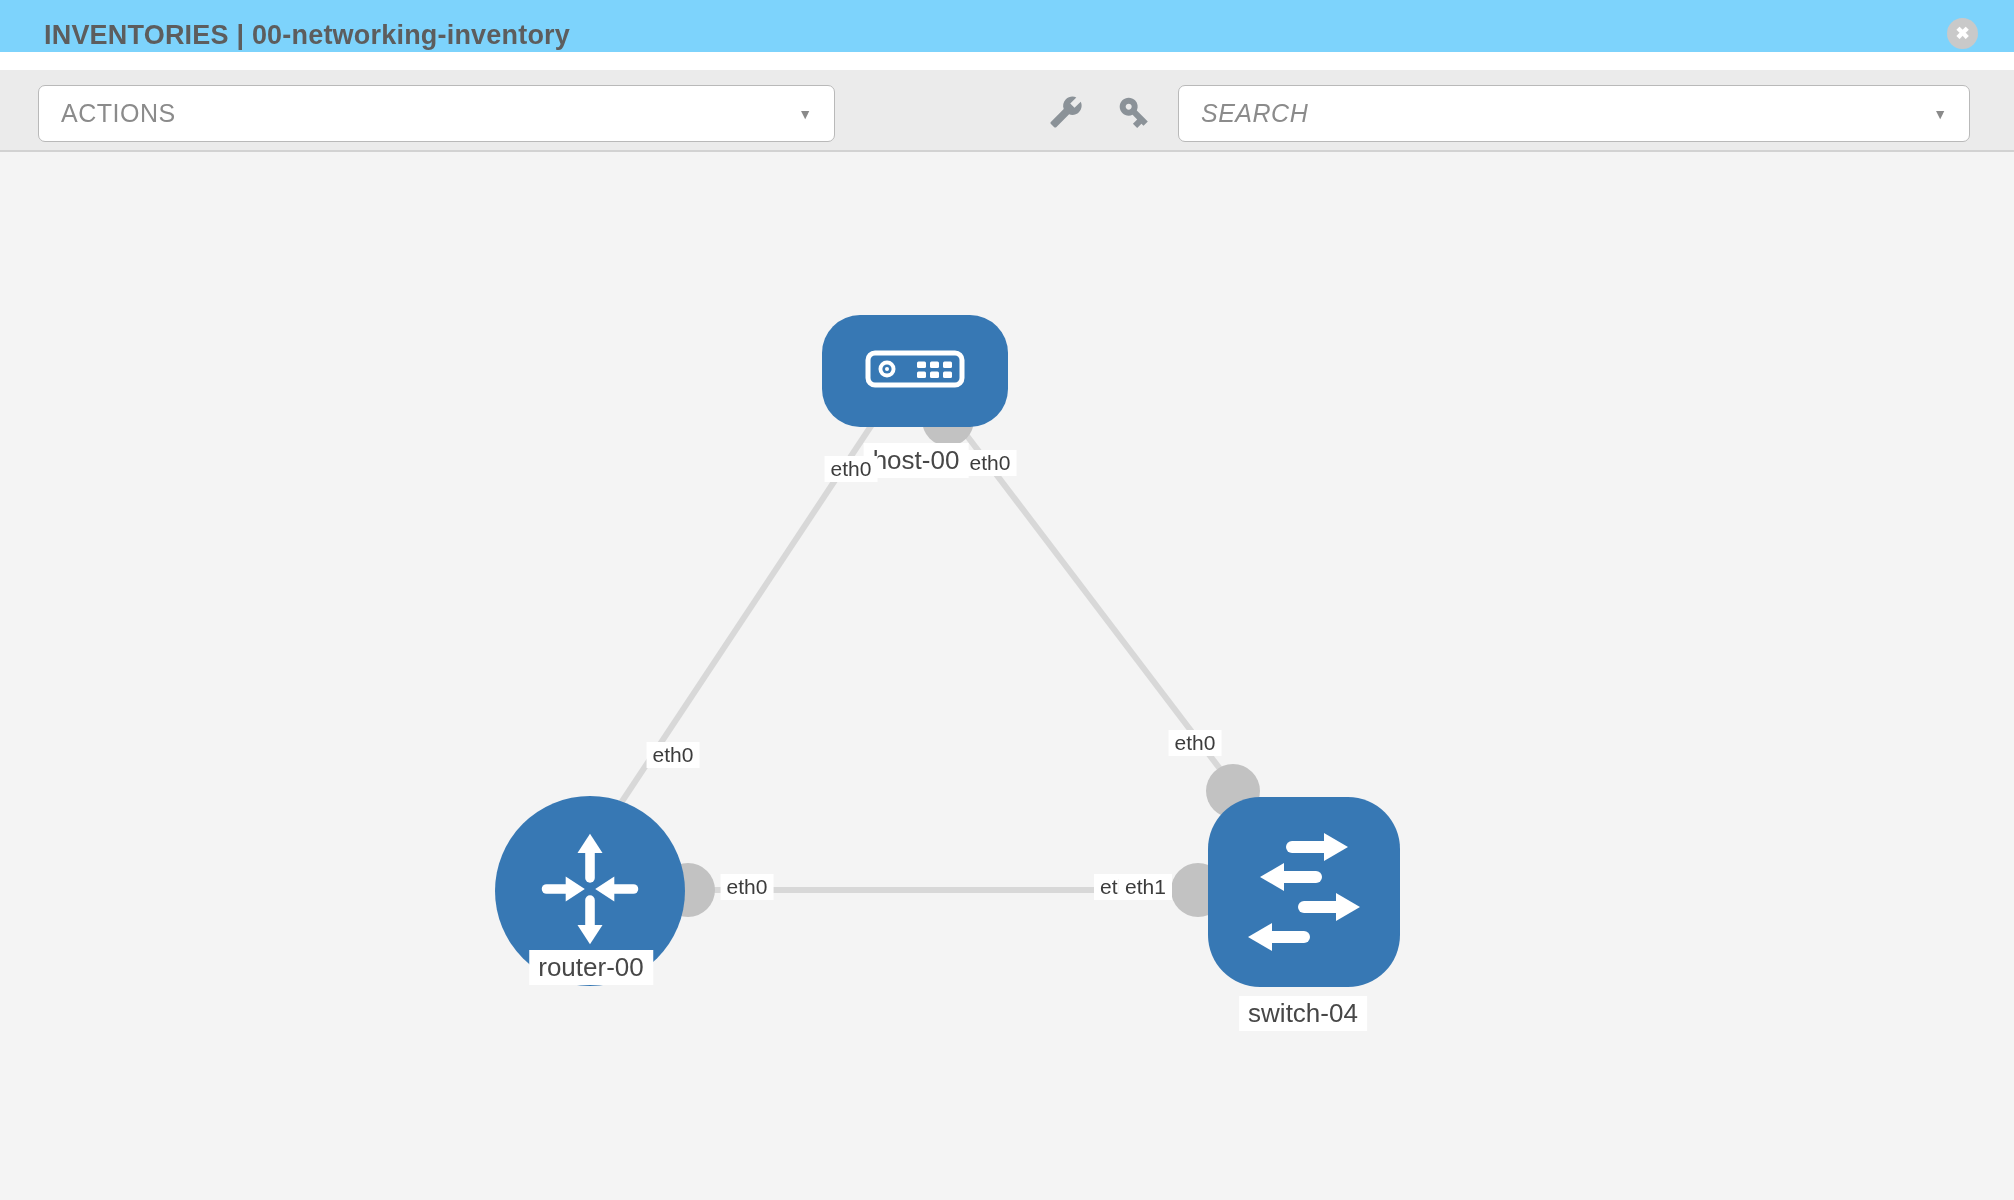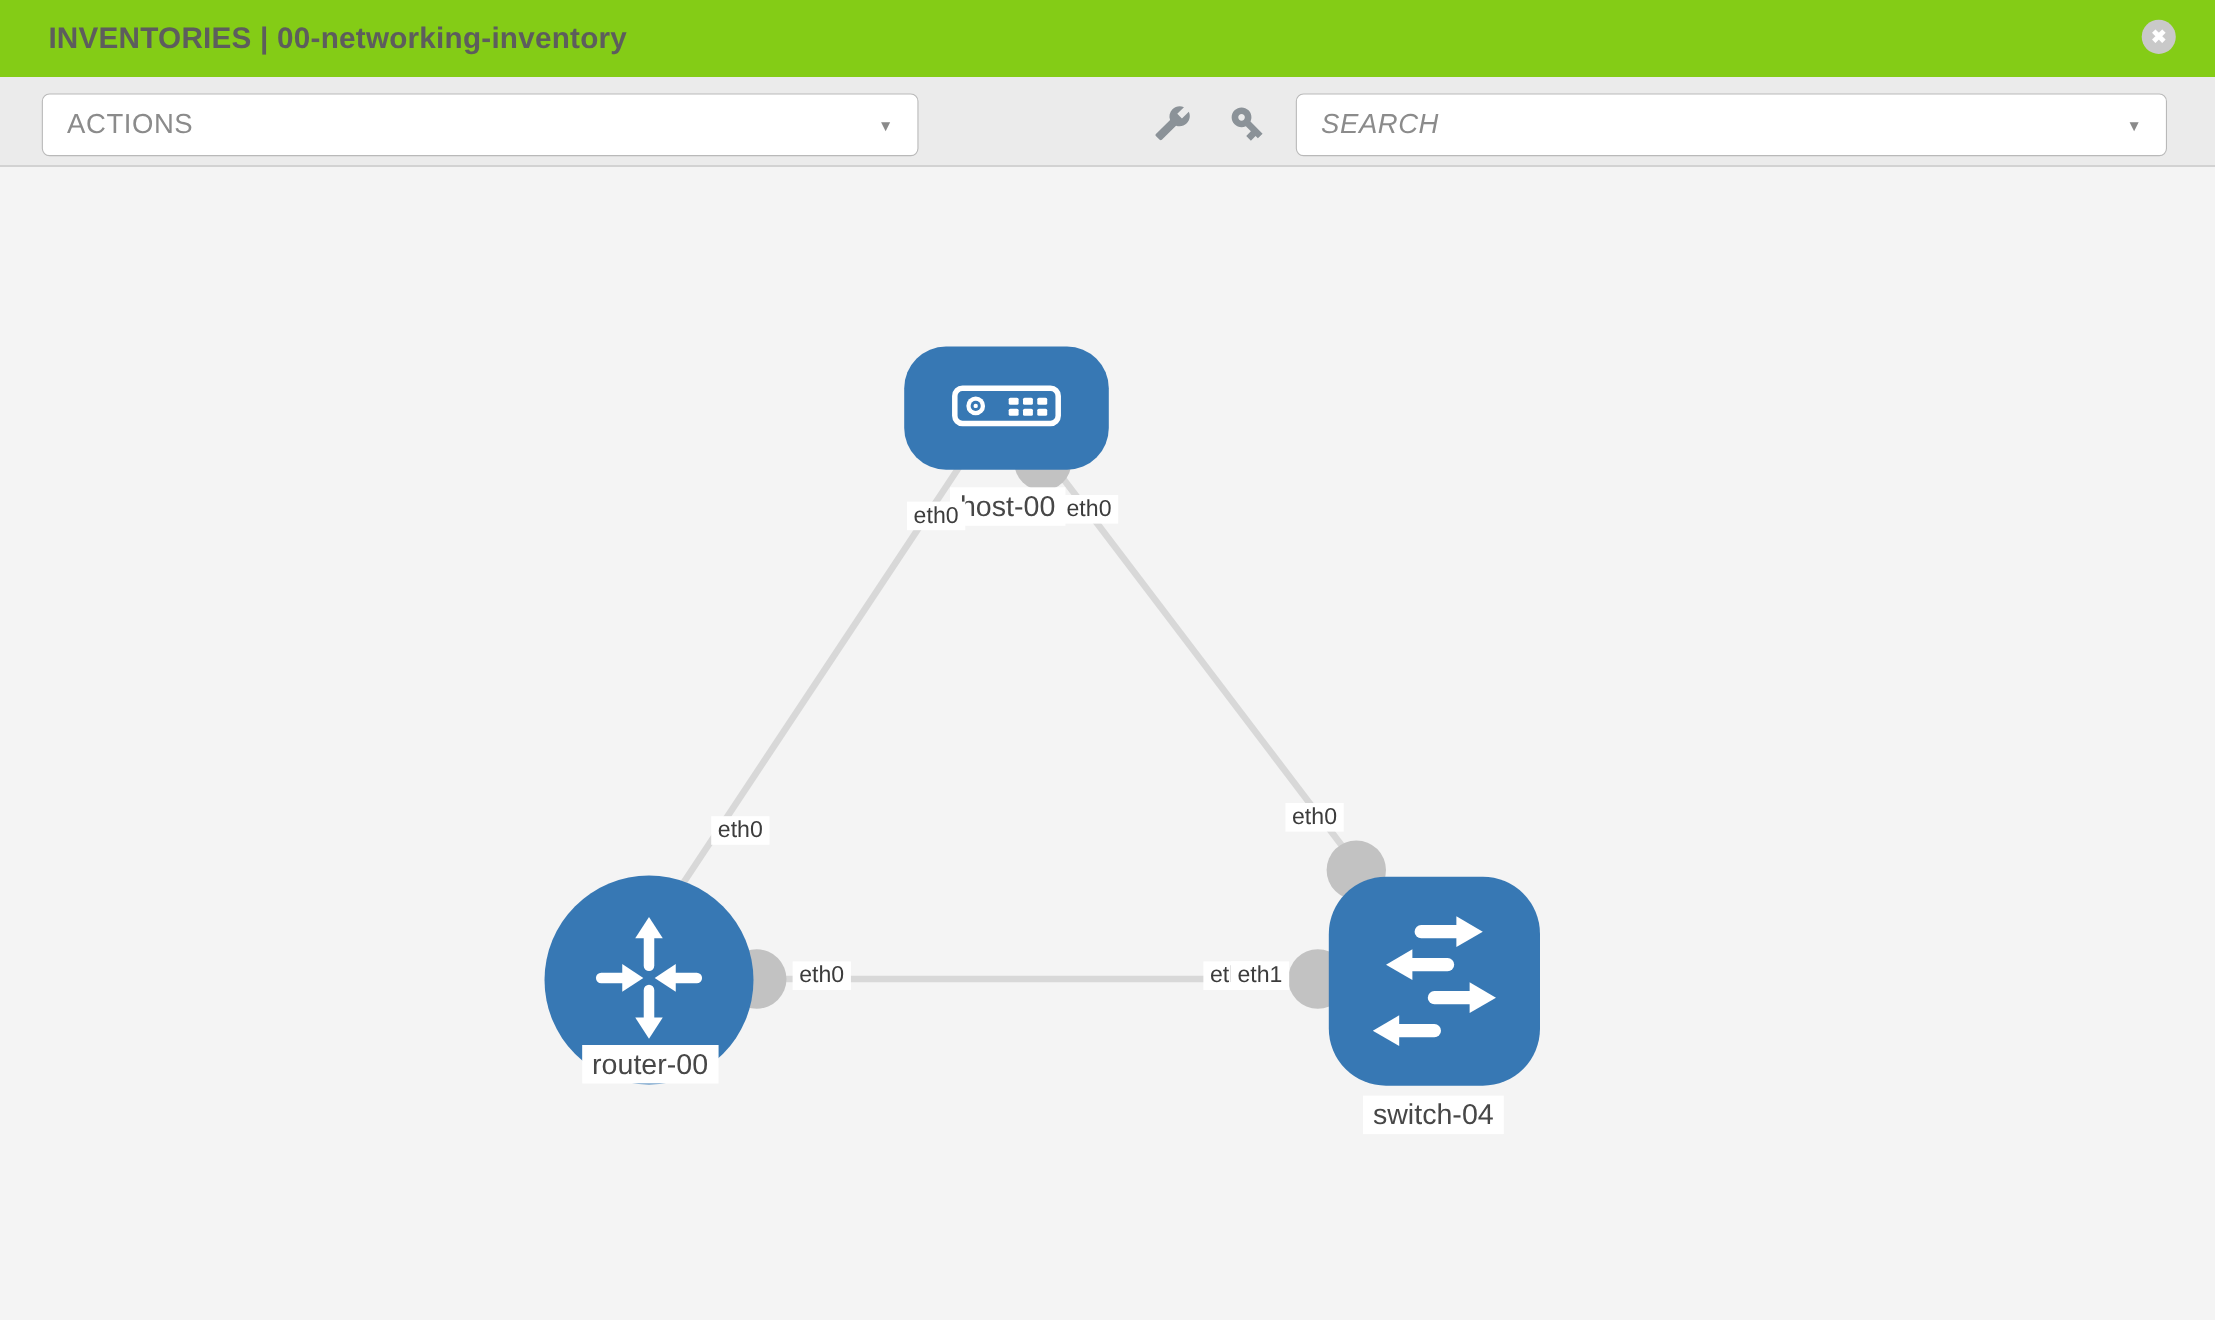--- a/index.html
+++ b/index.html
@@ -1,21 +1,21 @@
 <!DOCTYPE html>
 <html><head>
 <meta charset="utf-8">
 <style>
   * { margin:0; padding:0; box-sizing:border-box; }
   html,body { width:2014px; height:1200px; overflow:hidden;
     font-family:"Liberation Sans", sans-serif; background:#ffffff; }
 
   
-  #app-header { position:absolute; top:0; left:0; width:2014px; height:70px;
-    background:#84cc16; }
+  #app-header { position:absolute; top:0; left:0; width:2014px; height:52px;
+    background:#7dd3fc; }
   #page-title { position:absolute; left:44px; top:0; line-height:70px;
     font-size:27px; font-weight:bold; color:#5d5d5d; letter-spacing:0.2px; }
   #close-button { position:absolute; left:1947px; top:18px; width:31px; height:31px;
     border-radius:50%; background:#c9c9c9; color:#ffffff; display:flex;
     align-items:center; justify-content:center; font-size:17px; font-weight:bold;
     cursor:pointer; }
 
   
   #toolbar { position:absolute; top:70px; left:0; width:2014px; height:82px;
     background:#ebebeb; border-bottom:2px solid #d2d2d2; }

